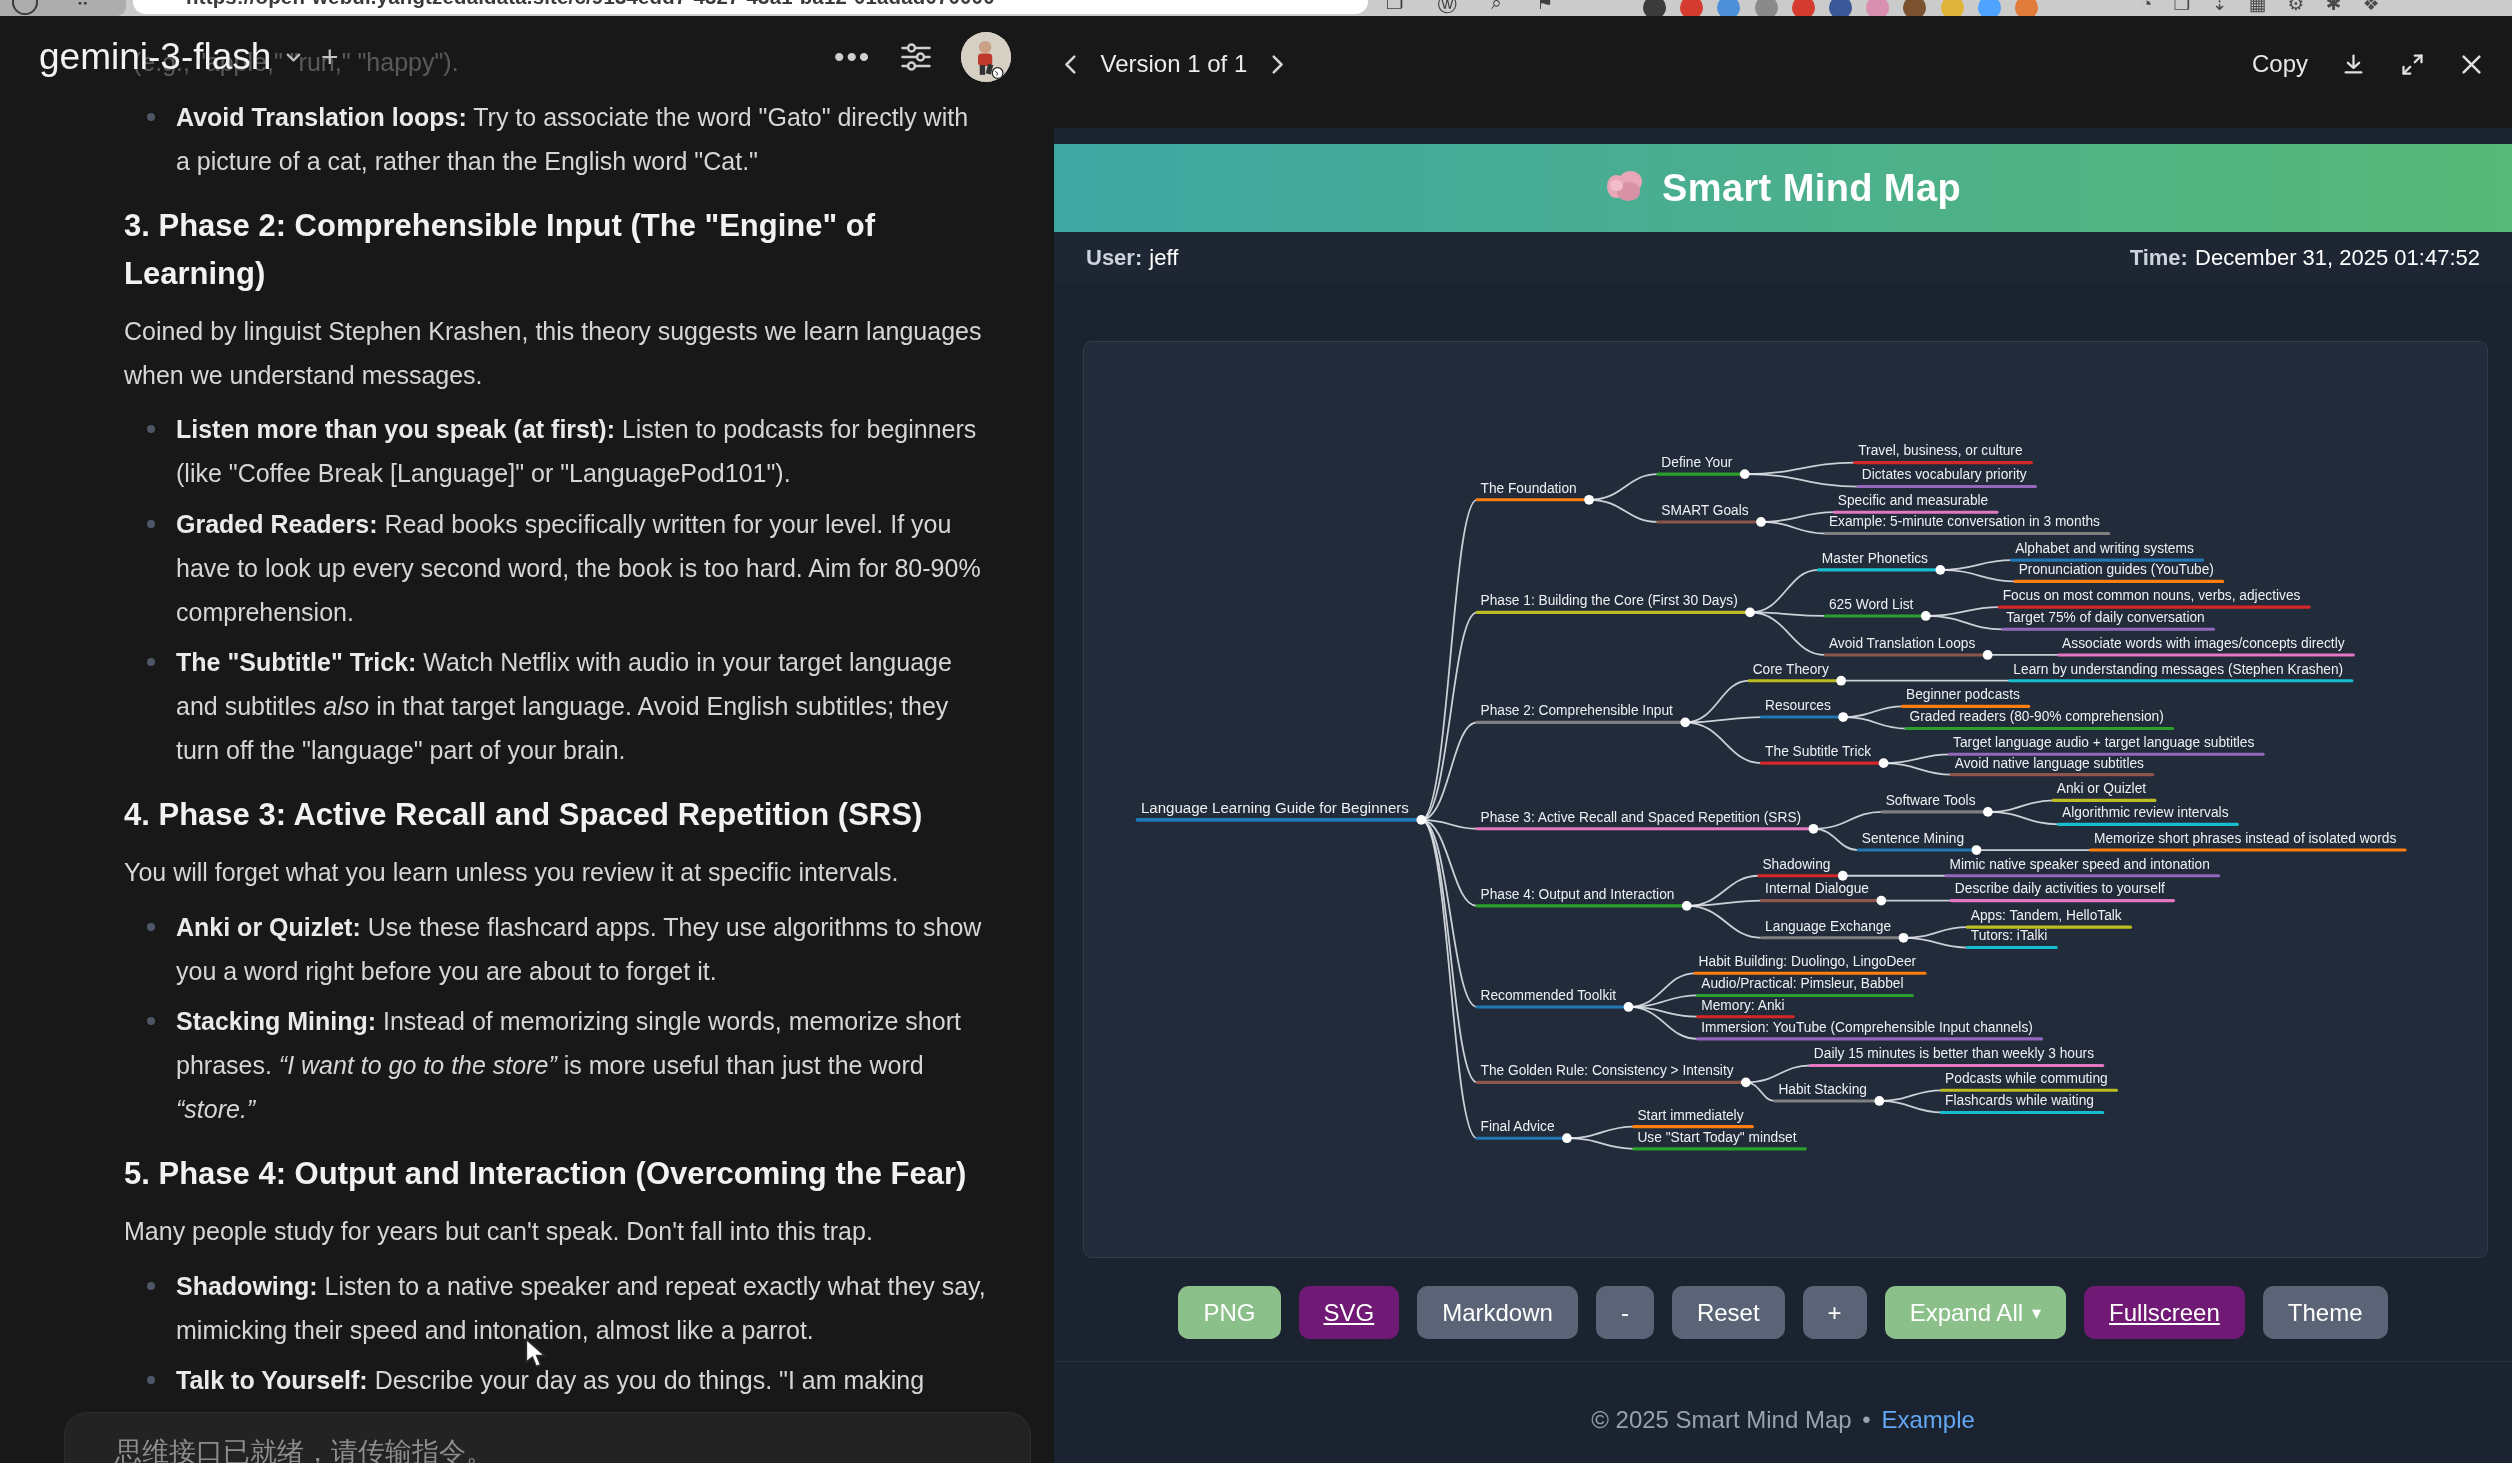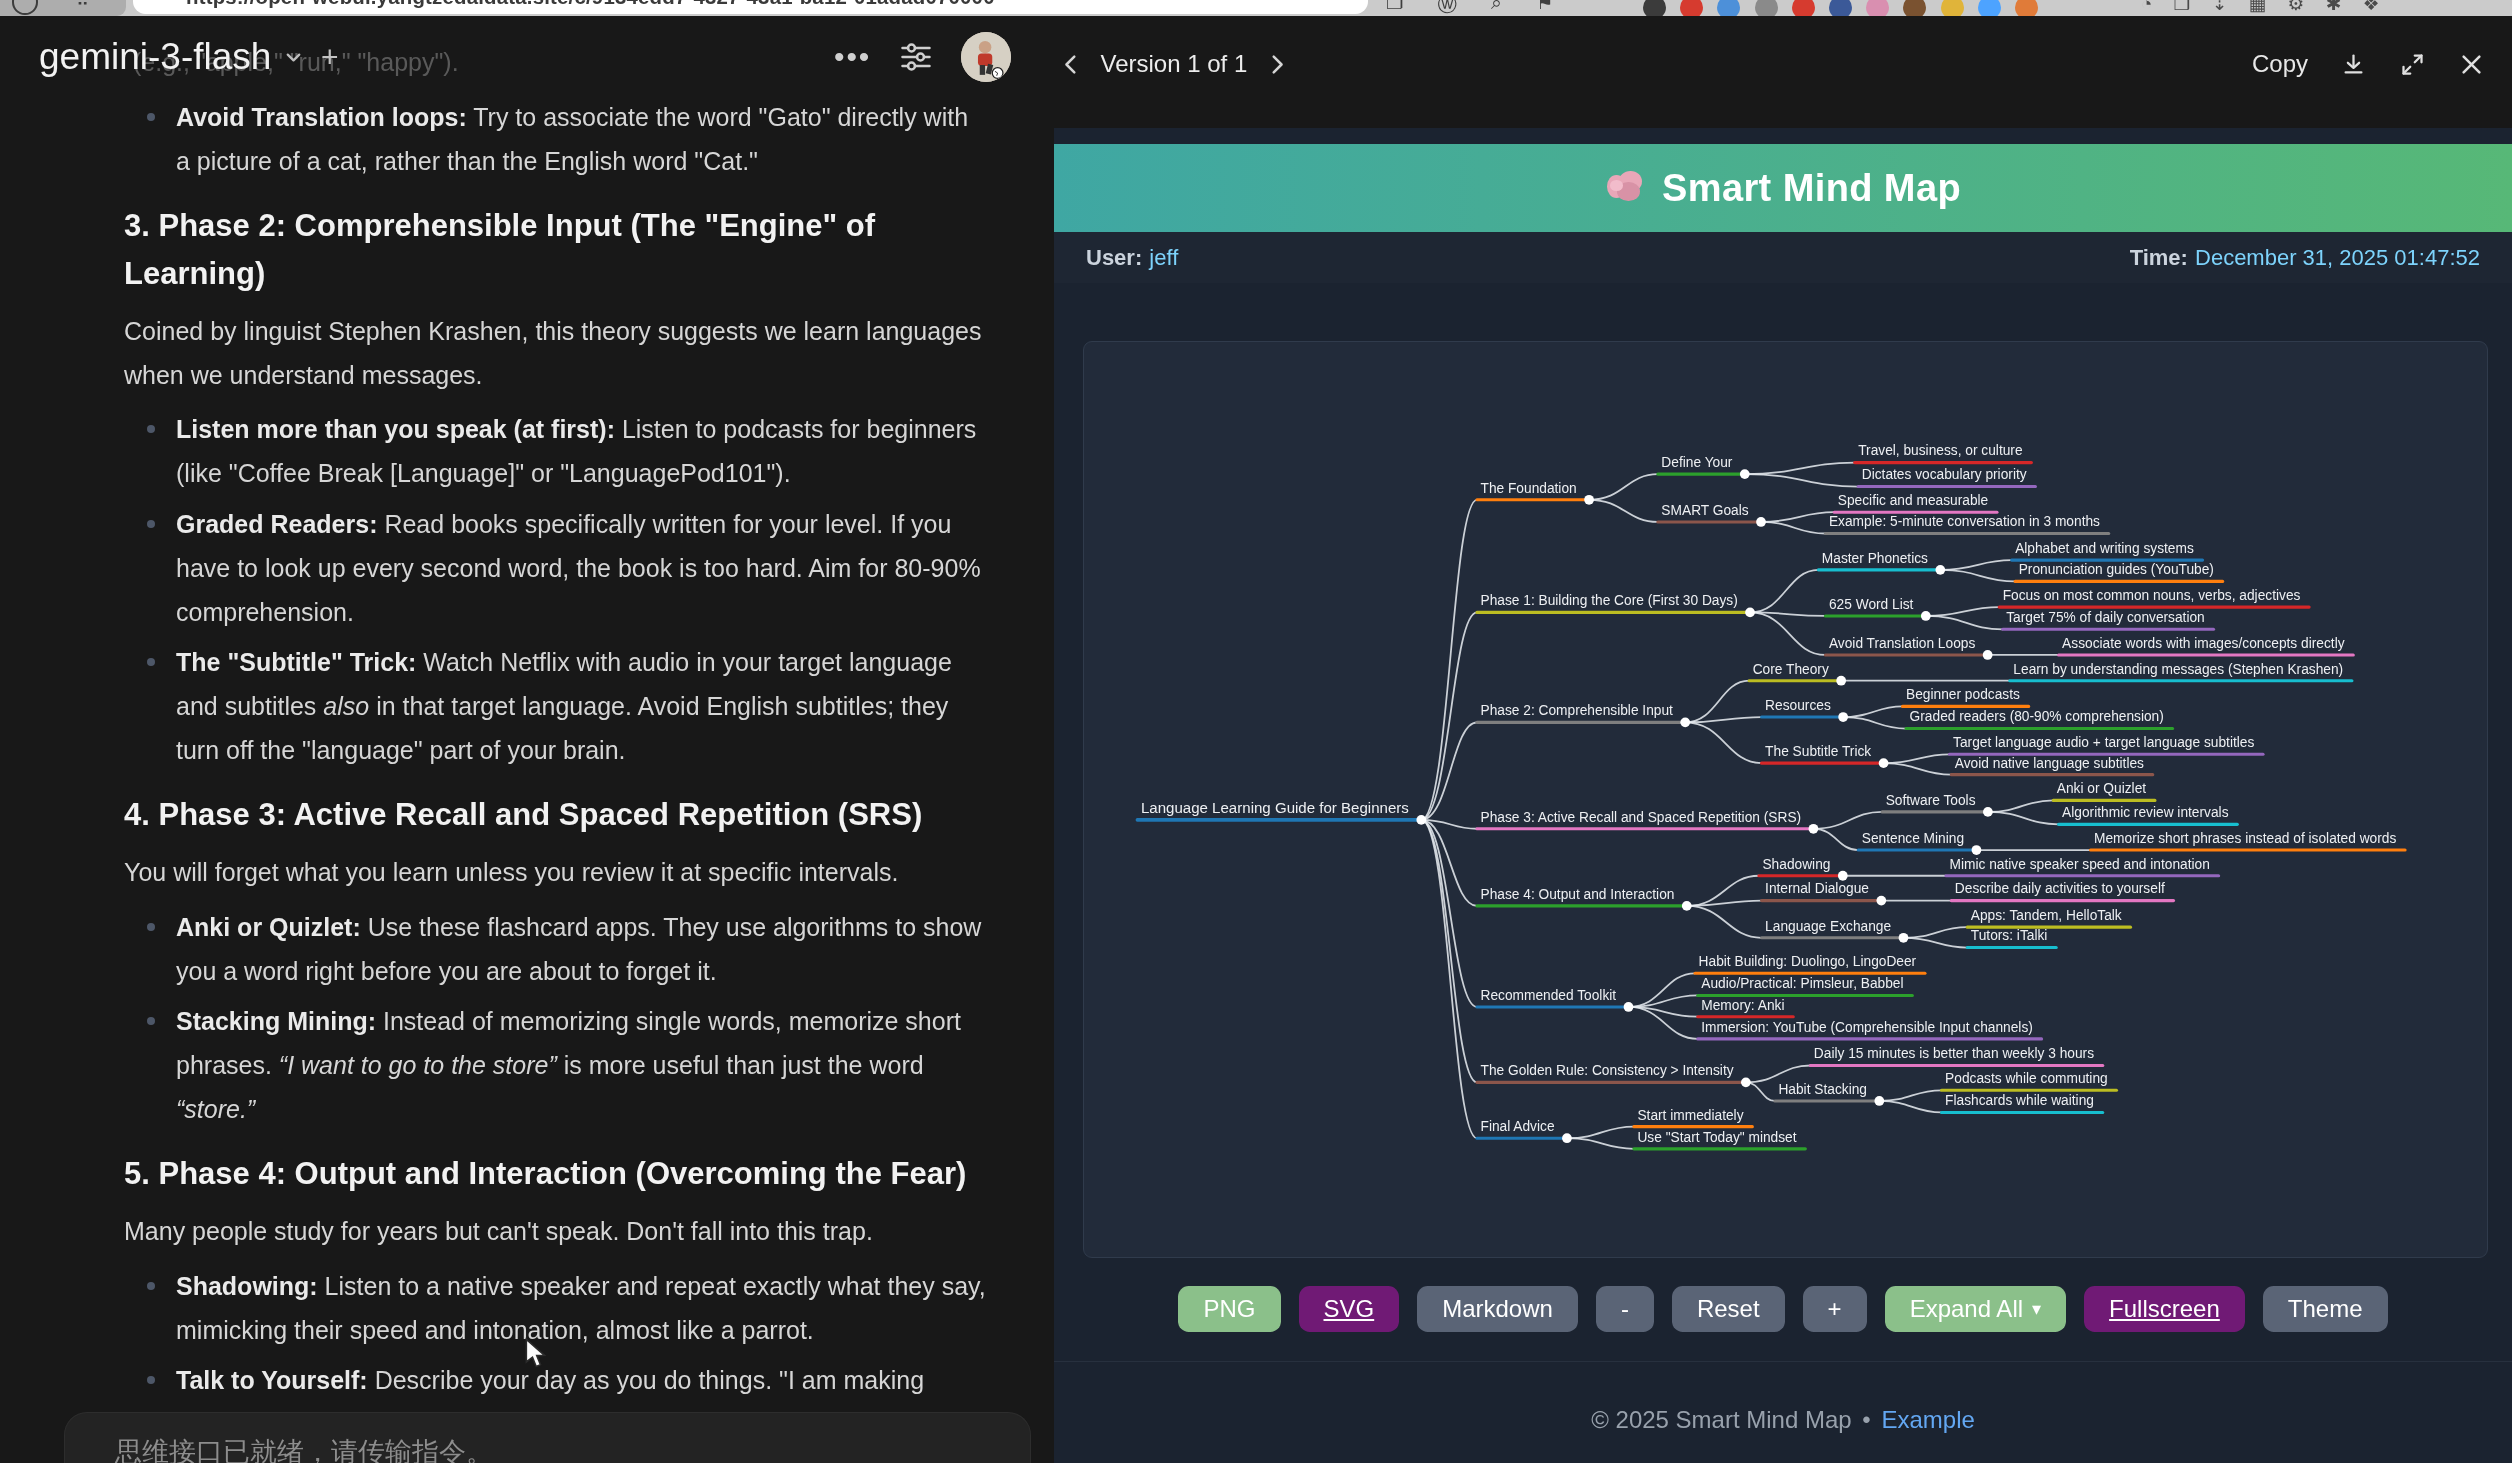--- a/index.html
+++ b/index.html
@@ -50,29 +50,29 @@
   .hdr-right{display:flex;align-items:center;gap:32px;}
   .copy-label{font-size:24px;color:#e8e8e8;}
   
   .app-frame{position:absolute;left:16px;top:112px;right:0;bottom:0;background:#1b2330;}
   .banner{position:absolute;top:16px;left:0;right:0;height:88px;background:linear-gradient(90deg,#3fa7a3,#57b877);display:flex;align-items:center;justify-content:center;gap:16px;}
   .banner-title{font-size:38px;font-weight:700;color:#fff;letter-spacing:0.4px;}
   .brain-icon{width:41px;height:34px;position:relative;display:inline-block;}
   .brain-icon i{position:absolute;background:#e8a7b8;border-radius:50%;}
   .info-bar{position:absolute;top:104px;left:0;right:0;height:51px;background:#1e2633;display:flex;align-items:center;justify-content:space-between;padding:0 32px;box-sizing:border-box;font-size:22px;}
   .info-bar .lbl{font-weight:700;color:#cbd3dd;}
-  .info-bar .val{color:#7dd3fc;margin-left:7.1px;}
+  .info-bar .val{color:#ffffff;margin-left:7.1px;}
   .map-panel{position:absolute;left:29px;top:213px;width:1405px;height:917px;background:#222b3a;border:0.9px solid #303b4c;border-radius:9px;box-sizing:border-box;overflow:hidden;}
   #mindmap-svg{width:100%;height:100%;display:block;}
   .mm-text{fill:#eef0f3;font-size:15.5px;font-family:"Liberation Sans",sans-serif;}
   .mm-root{font-size:17px;}
   .mm-link{fill:none;stroke:rgba(233,237,242,0.85);stroke-width:2px;}
   .mm-dot{fill:#ffffff;}
   .btn-row{position:absolute;top:1158px;left:0;right:0;display:flex;justify-content:center;gap:18px;}
-  .app-btn{height:46px;border:none;border-radius:10.7px;color:#fff;font-size:24px;font-family:"Liberation Sans",sans-serif;padding:0 25px;display:inline-flex;align-items:center;gap:9px;cursor:pointer;}
+  .app-btn{height:53px;border:none;border-radius:10.7px;color:#fff;font-size:24px;font-family:"Liberation Sans",sans-serif;padding:0 25px;display:inline-flex;align-items:center;gap:9px;cursor:pointer;}
   .btn-green{background:#8bc08a;}
   .btn-blue{background:#701a75;text-decoration:underline;}
   .btn-gray{background:#5a6476;}
   .app-footer{position:absolute;top:1233px;left:0;right:0;bottom:0;border-top:0.9px solid #27303e;display:flex;align-items:flex-start;justify-content:center;padding-top:44px;font-size:24px;color:#98a1ac;gap:10.7px;}
   .footer-link{color:#63a7f2;}
   svg.glyph{display:block;}
 </style>
 </head>
 <body>
 

